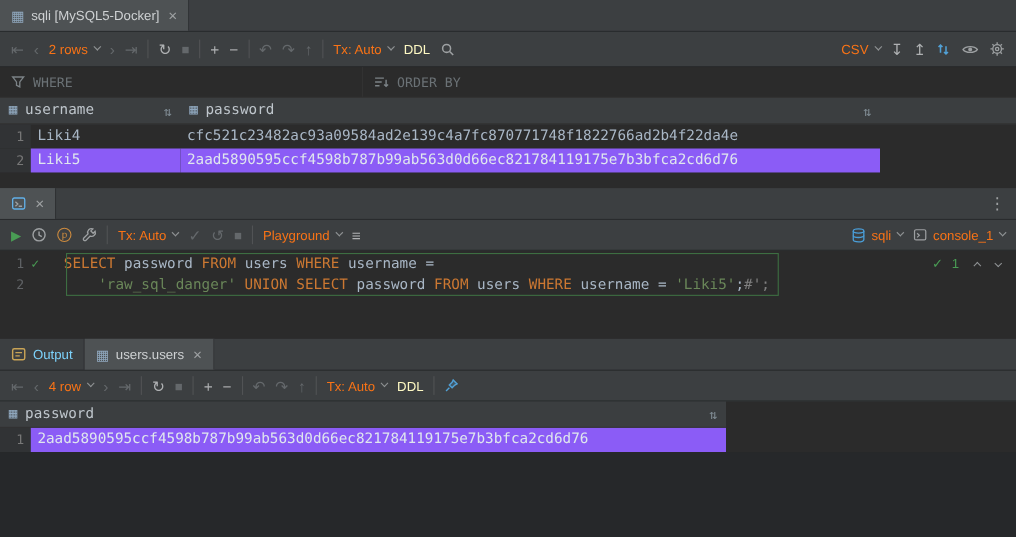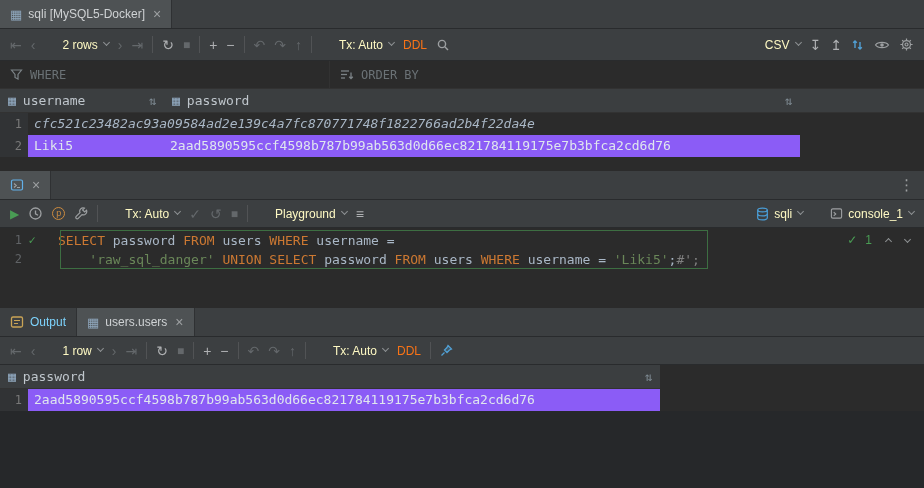--- a/index.html
+++ b/index.html
@@ -30,24 +30,24 @@
   
   .toolbar {
     background:#3c3f41; border-bottom:1px solid #292b2d;
     display:flex; align-items:center; gap:9px; padding:0 10px; flex:none;
   }
   .toolbar.h32 { height:32px; }
   .toolbar.h28 { height:28px; }
   .tbtn { color:#afb1b3; font-size:14px; line-height:1; cursor:default; }
   .tbtn.dim { color:#64686b; }
   .tbtn.small { font-size:12px; }
-  .tbtn.txt { font-size:12px; color:#f97316;text-align:right; }
+  .tbtn.txt { font-size:12px; color:#fef9c3;text-align:right; }
   .sep { width:1px; height:17px; background:#515355; flex:none; }
   .spacer { flex:1; }
-  .dd { display:flex; align-items:center; color:#fef9c3; cursor:default; white-space:nowrap;margin-left:18px; }
+  .dd { display:flex; align-items:center; color:#f97316; cursor:default; white-space:nowrap; }
   .chev {
     display:inline-block; width:5px; height:5px;
     border-right:1.3px solid #8e9193; border-bottom:1.3px solid #8e9193;
     transform:rotate(45deg); margin-left:6px; position:relative; top:-2px;
   }
   .chev-up { transform:rotate(-135deg); top:1px; }
   .green { color:#499c54; }
   .pcirc {
     width:13px; height:13px; border:1.5px solid #cd8b3f; border-radius:50%;
     color:#cd8b3f; font-size:9px; line-height:10px; text-align:center; display:inline-block;
@@ -218,21 +218,22 @@
     </div>
     <div class="gh-cell" style="width:636px;">
       <span class="ticon">▦</span>
       <span>password</span>
       <span class="gh-sort">⇅</span>
     </div>
   </div>
 
   <div class="grid-row">
     <div class="rownum">1</div>
-    <div class="cell" style="width:636px;font-style:italic;">cfc521c23482ac93a09584ad2e139c4a7fc870771748f1822766ad2b4f22da4e</div>
+    <div class="cell" style="width:136px;">Liki4</div>
+    <div class="cell" style="width:636px;">cfc521c23482ac93a09584ad2e139c4a7fc870771748f1822766ad2b4f22da4e</div>
   </div>
   <div class="grid-row">
     <div class="rownum">2</div>
     <div class="cell sel" style="width:136px;">Liki5</div>
     <div class="cell sel" style="width:636px;">2aad5890595ccf4598b787b99ab563d0d66ec821784119175e7b3bfca2cd6d76</div>
   </div>
 
   <div class="gap-strip"></div>
 
   <div class="tabbar">
@@ -340,21 +341,21 @@
       <span class="ticon">▦</span>
       <span>users.users</span>
       <span class="close">×</span>
     </div>
   </div>
 
   <div class="toolbar h28">
     <span class="tbtn dim">⇤</span>
     <span class="tbtn dim">‹</span>
     <div class="dd">
-      <span>1 row</span>
+      <span>4 row</span>
         <span class="chev"></span>
     </div>
     <span class="tbtn dim">›</span>
     <span class="tbtn dim">⇥</span>
     <span class="sep"></span>
     <span class="tbtn">↻</span>
     <span class="tbtn dim small">■</span>
     <span class="sep"></span>
     <span class="tbtn">+</span>
     <span class="tbtn">−</span>

